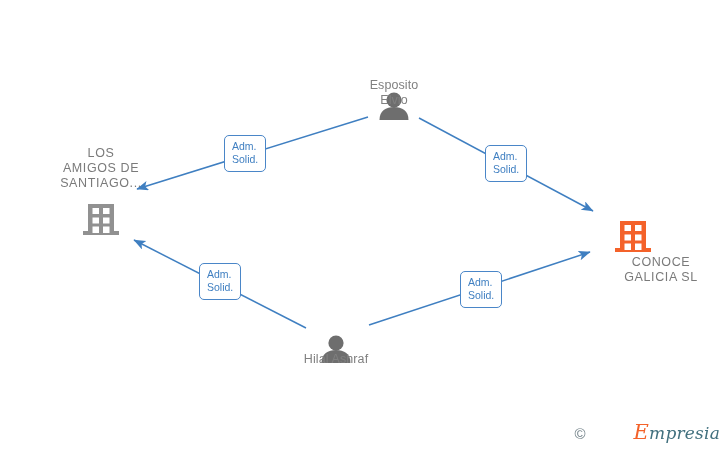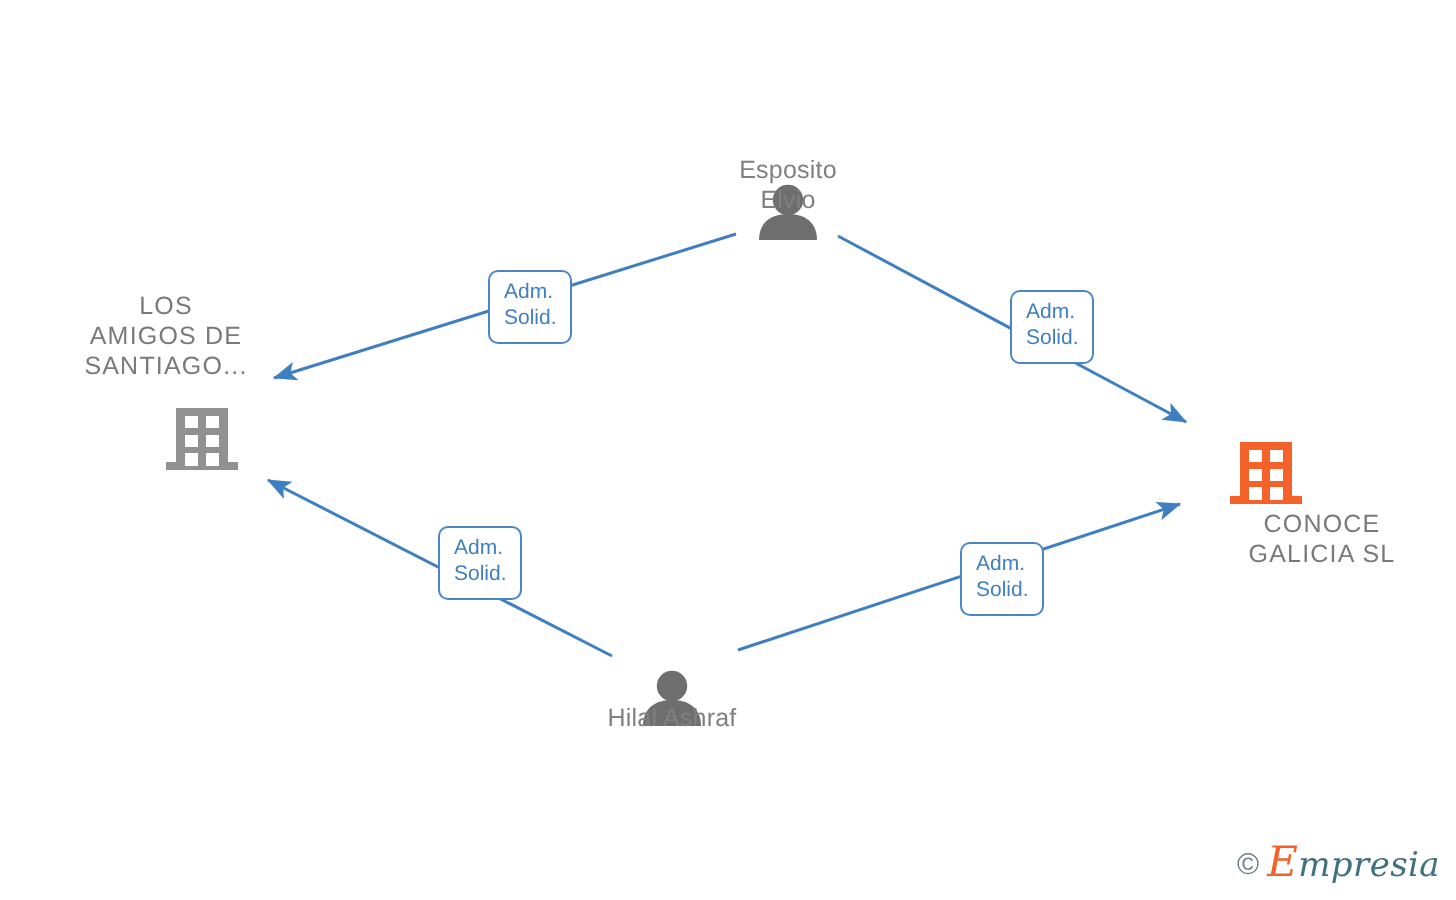--- a/index.html
+++ b/index.html
@@ -43,21 +43,20 @@
     border: 1.4px solid #4a86c8;
     border-radius: 5px;
     background: #ffffff;
     color: #3f7fc1;
     font-size: 10.5px;
     line-height: 13px;
     padding: 4px 7px 5px 7px;
     text-align: left;
     white-space: pre-line;
     box-sizing: border-box;
-    margin-left: 20px;
   }
   .watermark {
     position: absolute;
     right: 8px;
     bottom: 8px;
     display: flex;
     align-items: center;
     gap: 4px;
     user-select: none;
   }
@@ -66,20 +65,21 @@
     font-size: 15px;
     line-height: 15px;
   }
   .wm-word {
     font-family: "DejaVu Serif", serif;
     font-style: italic;
     font-size: 17px;
     line-height: 17px;
     color: #41707e;
     letter-spacing: 0.2px;
+    margin-left: 44px;
   }
   .wm-word .wm-e {
     color: #f4622a;
     font-size: 21px;
   }
 </style>
 </head>
 <body>
 
 <div id="canvas">
@@ -128,21 +128,21 @@
       <rect x="624.5" y="234.5" width="6.5" height="6" fill="#ffffff"></rect>
       <rect x="635" y="234.5" width="6.5" height="6" fill="#ffffff"></rect>
       <rect x="624.5" y="243.5" width="6.5" height="6.5" fill="#ffffff"></rect>
       <rect x="635" y="243.5" width="6.5" height="6.5" fill="#ffffff"></rect>
     </g>
   </svg>
 
   <div class="node-label" style="left:334px; top:50px; width:120px;margin-top:28px;">Esposito
 Elvio</div>
 
-  <div class="node-label company" style="left:23px; top:146px; width:120px;">LOS
+  <div class="node-label company" style="left:41px; top:146px; width:120px;">LOS
 AMIGOS DE
 SANTIAGO...</div>
 
   <div class="node-label company" style="left:601px; top:255px; width:120px;">CONOCE
 GALICIA  SL</div>
 
   <div class="node-label" style="left:276px; top:352px; width:120px;">Hilal Ashraf</div>
 
   <div class="edge-label" style="left:224px; top:135px;">Adm.
 Solid.</div>

